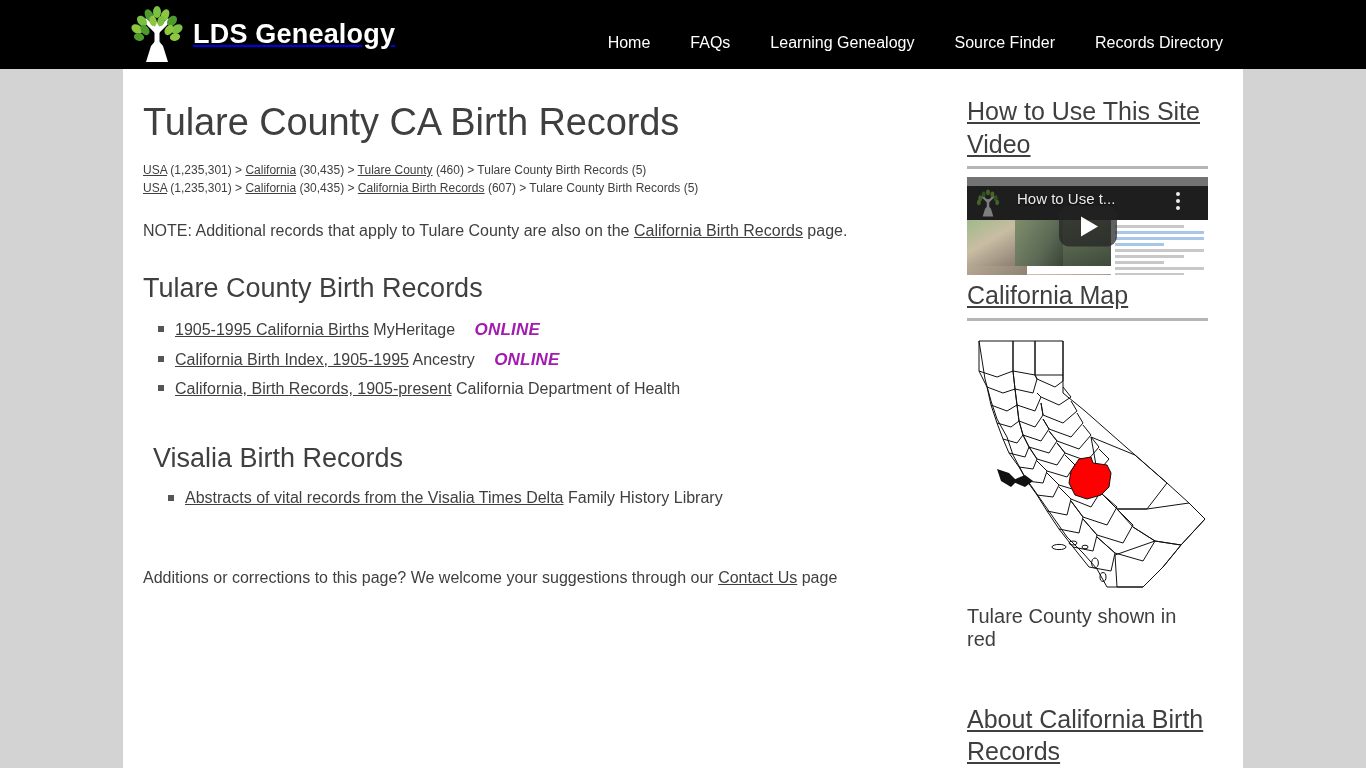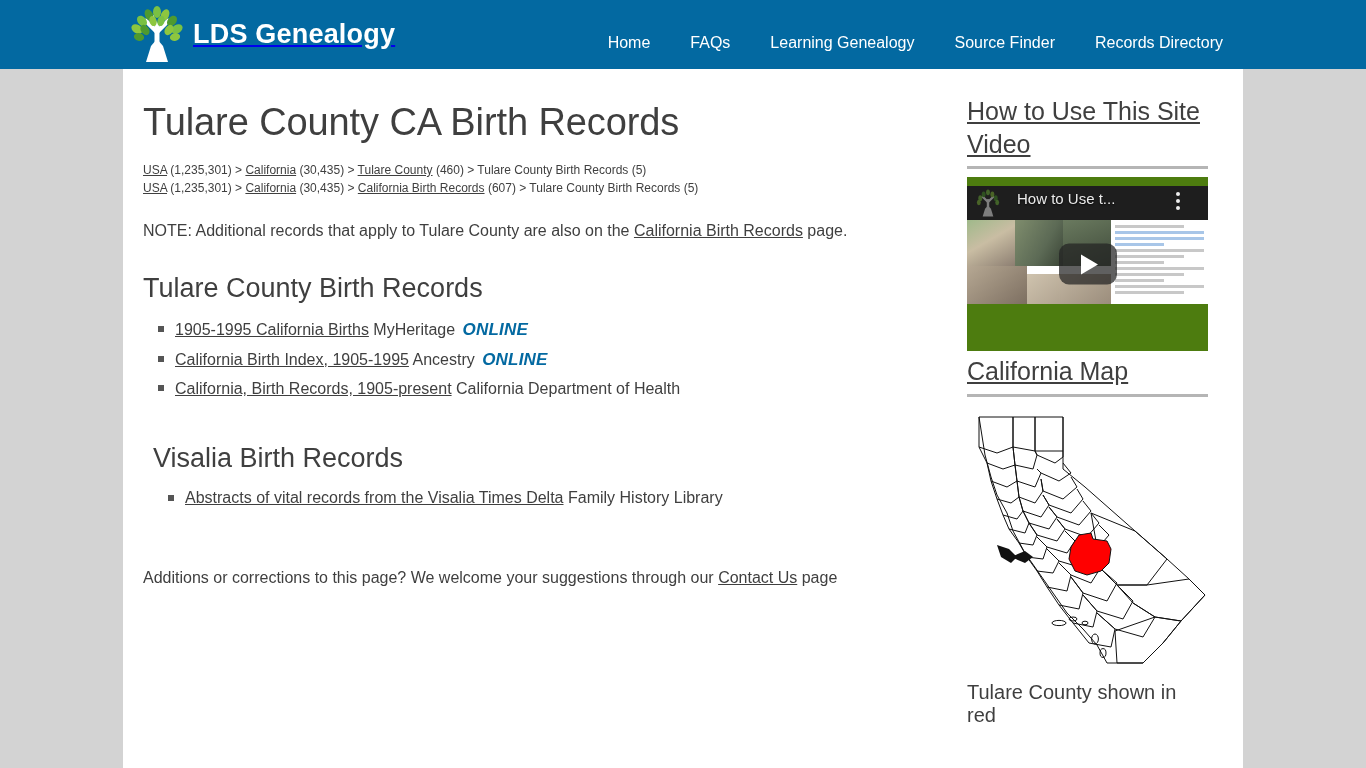--- a/index.html
+++ b/index.html
@@ -16,21 +16,21 @@
     width: 1366px;
     height: 768px;
   }
 
   
   .site-header {
     position: absolute;
     top: 0; left: 0;
     width: 1366px;
     height: 69px;
-    background: #0369a1;
+    background: #000000;
   }
   .header-inner {
     position: relative;
     width: 1120px;
     margin: 0 auto;
     height: 69px;
   }
   .brand {
     position: absolute;
     left: 3px; top: 5px;
@@ -161,25 +161,25 @@
     width: 6px;
     height: 6px;
     background: #555555;
   }
   .rec-link {
     color: #3f3f3f;
     text-decoration: underline;
   }
   .rec-source { color: #3f3f3f; }
   .badge-online {
-    color: #0369a1;
+    color: #a21caf;
     font-style: italic;
     font-size: 17px;
     font-weight: 600;
-    margin-left: 3px;
+    margin-left: 15px;
     letter-spacing: 0.2px;
   }
 
   .footer-note {
     font-size: 16px;
     color: #3f3f3f;
     margin-top: 54px;
     line-height: 1.5;
   }
 
@@ -196,22 +196,22 @@
   .side-rule {
     height: 3px;
     background: #b5b5b5;
     margin: 0 0 8px 0;
     width: 100%;
   }
 
   .video-frame {
     position: relative;
     width: 241px;
-    height: 174px;
-    background: #4d7c0f;
+    height: 98px;
+    background: #737373;
     overflow: hidden;
     cursor: pointer;
   }
   .video-shot {
     position: absolute;
     left: 0; top: 9px;
     width: 241px;
     height: 118px;
     background: #ffffff;
     overflow: hidden;

